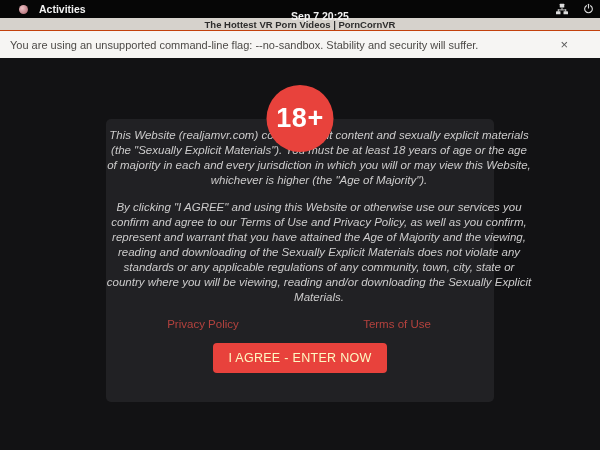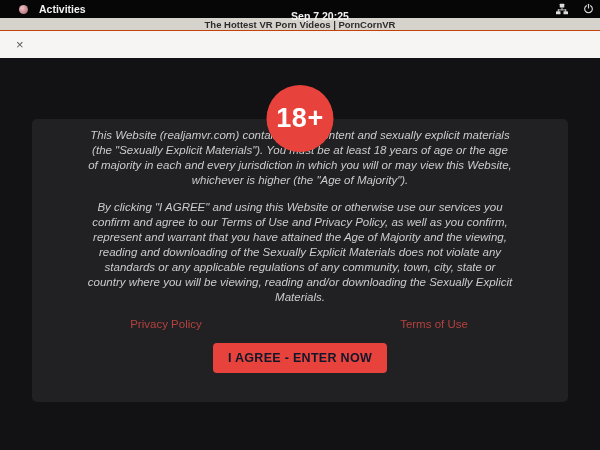--- a/index.html
+++ b/index.html
@@ -31,34 +31,34 @@
   
   .infobar { height:27px; background:#f6f5f3; display:flex; align-items:center;
              font-size:11px; color:#4d4a47; padding:0 10px; }
   .infobar-msg { flex:1; }
   .infobar-close { color:#5a5a5a; font-size:13px; line-height:1; cursor:pointer;
                    padding:2px 6px; margin-right:16px; }
 
   
   .page { position:relative; height:392px; background:#121214; }
   .modal { position:absolute; left:50%; top:61px; transform:translateX(-50%);
-           width:536px; height:283px; background:#212124; border-radius:5px;
+           width:388px; height:283px; background:#212124; border-radius:5px;
            }
   .badge { position:absolute; top:-34px; left:50%; transform:translateX(-50%);
            width:67px; height:67px; border-radius:50%; background:#e8423c;
            color:#ffffff; display:flex; align-items:center; justify-content:center;
            font-size:27px; font-weight:bold; letter-spacing:0.5px; }
   .heading { text-align:center; color:#e23a34; font-weight:bold; font-size:13px; }
   .para { width:426px; margin:9px auto 0; text-align:center; color:#cccbcb;
           font-size:11.5px; line-height:15px;font-style:italic; }
   .para + .para { margin-top:12px; }
   .links { display:flex; margin-top:13px; }
   .link { flex:1; text-align:center; color:#b4423e; font-size:11.5px; cursor:pointer; }
-  .agree { display:block; margin:13px auto 0; background:#e8423c; color:#0f172a;
-           font-weight:bold; font-size:12.5px; font-family:inherit;
+  .agree { display:block; margin:13px auto 0; background:#e8423c; color:#fef9c3;
+           font-weight:normal; font-size:12.5px; font-family:inherit;
            padding:8px 15px; border:none; border-radius:4px; cursor:pointer;
            letter-spacing:0.3px; }
 </style>
 </head>
 <body>
 
 <div class="topbar">
   <div class="topbar-left">
     <div class="tb-item">
       <span class="rec-dot"></span>
@@ -85,20 +85,21 @@
       <line x1="8" y1="1" x2="8" y2="6.5" stroke="#dcdcdc" stroke-width="1.6" stroke-linecap="round"></line>
     </svg>
   </div>
 </div>
 
 <div class="titlebar">
   <span>The Hottest VR Porn Videos | PornCornVR</span>
 </div>
 
 <div class="infobar">
+  <span class="infobar-msg">You are using an unsupported command-line flag: --no-sandbox. Stability and security will suffer.</span>
   <span class="infobar-close">
     <span>×</span>
   </span>
 </div>
 
 <div class="page">
   <div class="modal">
     <div class="badge">
       <span>18+</span>
     </div>

